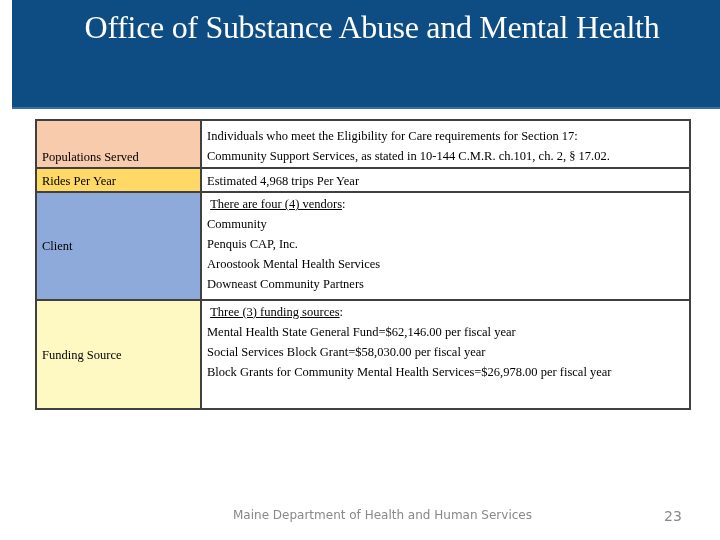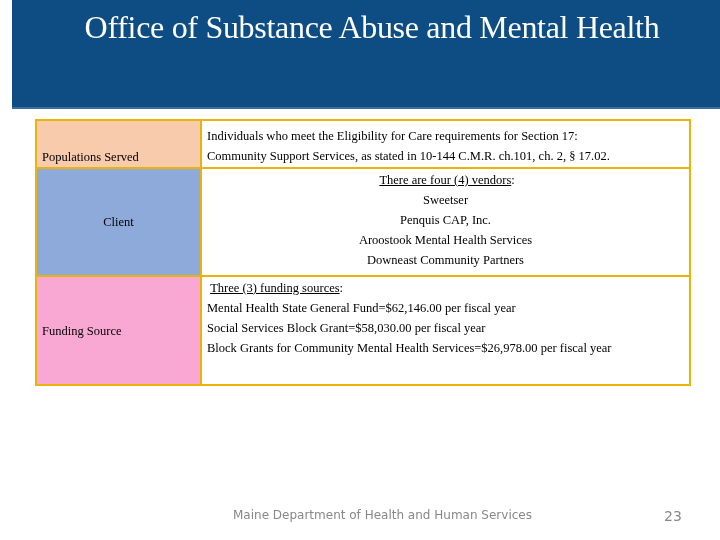--- a/index.html
+++ b/index.html
@@ -23,33 +23,33 @@
     }
     table.info {
       position: absolute; left: 35px; top: 119px;
       width: 656px;
       border-collapse: collapse;
       font-family: "Liberation Serif", serif;
       font-size: 12.5px;
       color: #000;
     }
     table.info td {
-      border: 2px solid #eab308;
+      border: 2px solid #404040;
       padding: 0 5px;
       vertical-align: bottom;
       line-height: 20px;
     }
     table.info td.label { width: 153px; }
     table.info td.value { background: #ffffff; }
     .r1 td { height: 45px; }
     .r1 td.value { vertical-align: bottom; padding-bottom: 1px; }
     .r2 td { height: 22px; }
     .r3 td { height: 35px; vertical-align: top; }
     .r3 td.value { vertical-align: top; }
-    .r4 td { height: 105px; text-align: center; }
+    .r4 td { height: 105px; }
     .r4 td.label { vertical-align: middle; }
     .r4 td.value { vertical-align: top; padding-top: 1px; }
     .r5 td { height: 24px; }
     .r6 td { height: 106px; }
     .r6 td.label { vertical-align: middle; }
     .r6 td.value { vertical-align: top; padding-top: 1px; }
     .ul { text-decoration: underline; }
     .line { display: block; }
     .footer-text {
       position: absolute; left: 233px; top: 508px;
@@ -71,32 +71,36 @@
 
 <table class="info">
   <tbody>
       <tr class="r1">
     <td class="label" style="background:#f8cbad">Populations Served</td>
     <td class="value">
       <span class="line">Individuals who meet the Eligibility for Care requirements for Section 17:</span>
       <span class="line">Community Support Services, as stated in 10-144 C.M.R. ch.101, ch. 2, § 17.02.</span>
     </td>
   </tr>
+  <tr class="r2">
+    <td class="label" style="background:#ffd966">Rides Per Year</td>
+    <td class="value">Estimated 4,968 trips Per Year</td>
+  </tr>
   <tr class="r4">
     <td class="label" style="background:#8eaadb">Client</td>
     <td class="value">
       <span class="line">&nbsp;<span class="ul">There are four (4) vendors</span><span>:</span></span>
-      <span class="line">Sweetser</span>
+      <span class="line">Community</span>
       <span class="line">Penquis CAP, Inc.</span>
       <span class="line">Aroostook Mental Health Services</span>
       <span class="line">Downeast Community Partners</span>
     </td>
   </tr>
   <tr class="r6">
-    <td class="label" style="background:#f9a8d4">Funding Source</td>
+    <td class="label" style="background:#fef9c3">Funding Source</td>
     <td class="value">
       <span class="line">&nbsp;<span class="ul">Three (3) funding sources</span><span>:</span></span>
       <span class="line">Mental Health State General Fund=$62,146.00 per fiscal year</span>
       <span class="line">Social Services Block Grant=$58,030.00 per fiscal year</span>
       <span class="line">Block Grants for Community Mental Health Services=$26,978.00 per fiscal year</span>
     </td>
   </tr>
 </tbody>
   </table>
 

